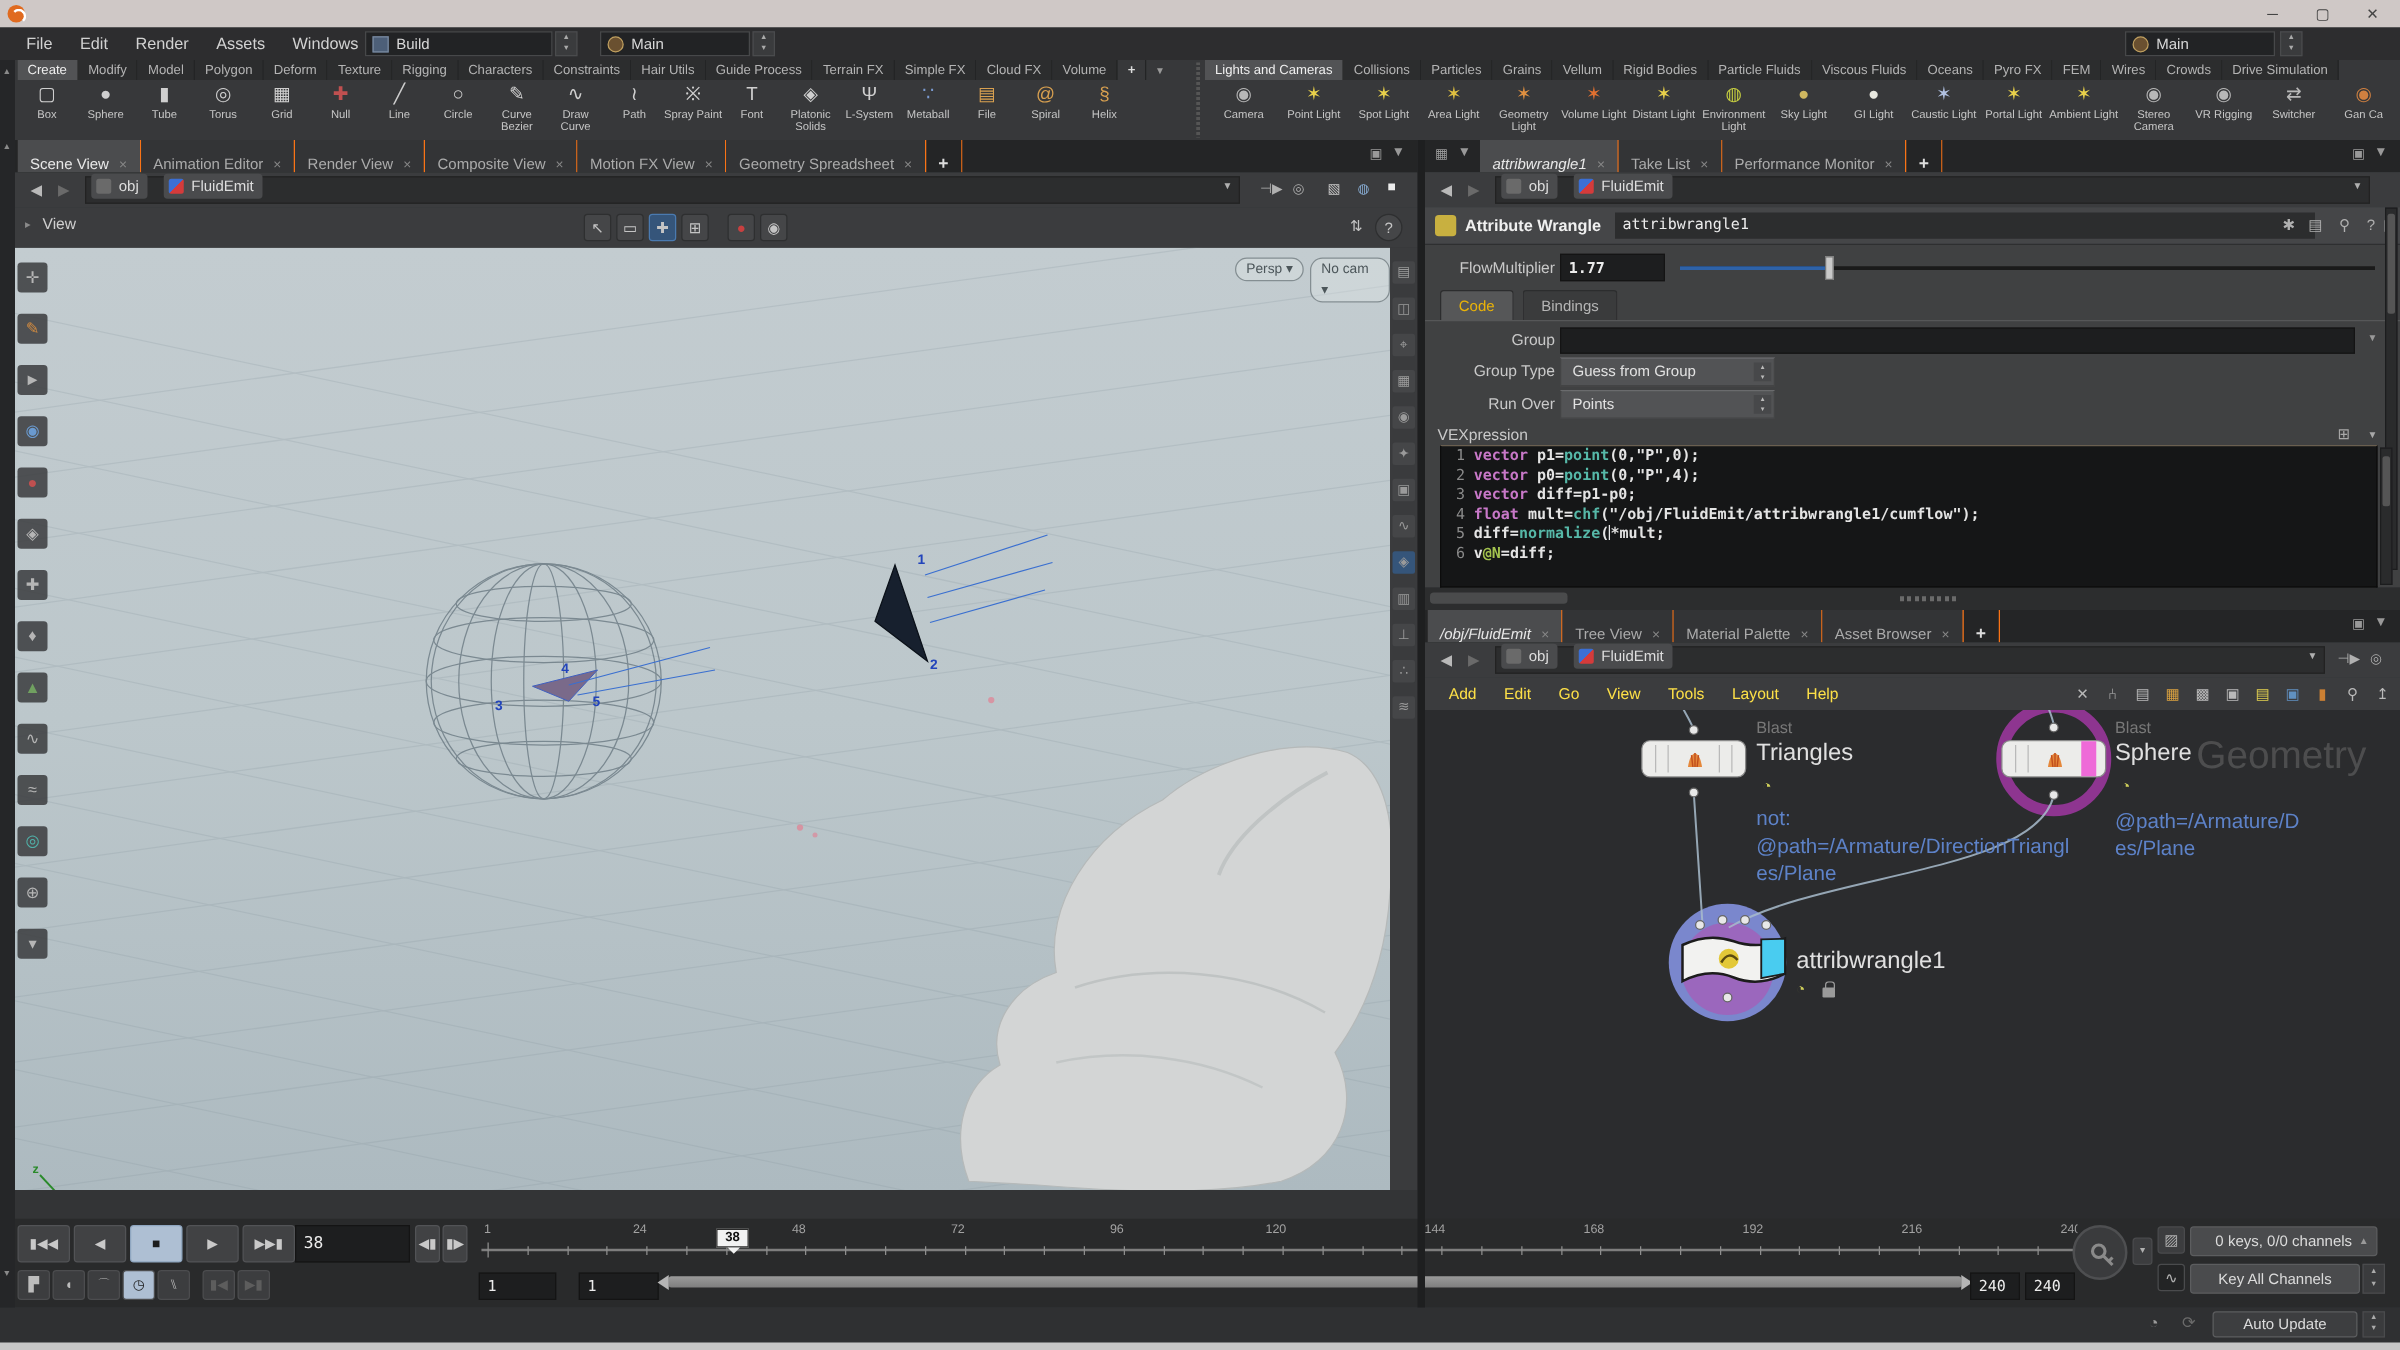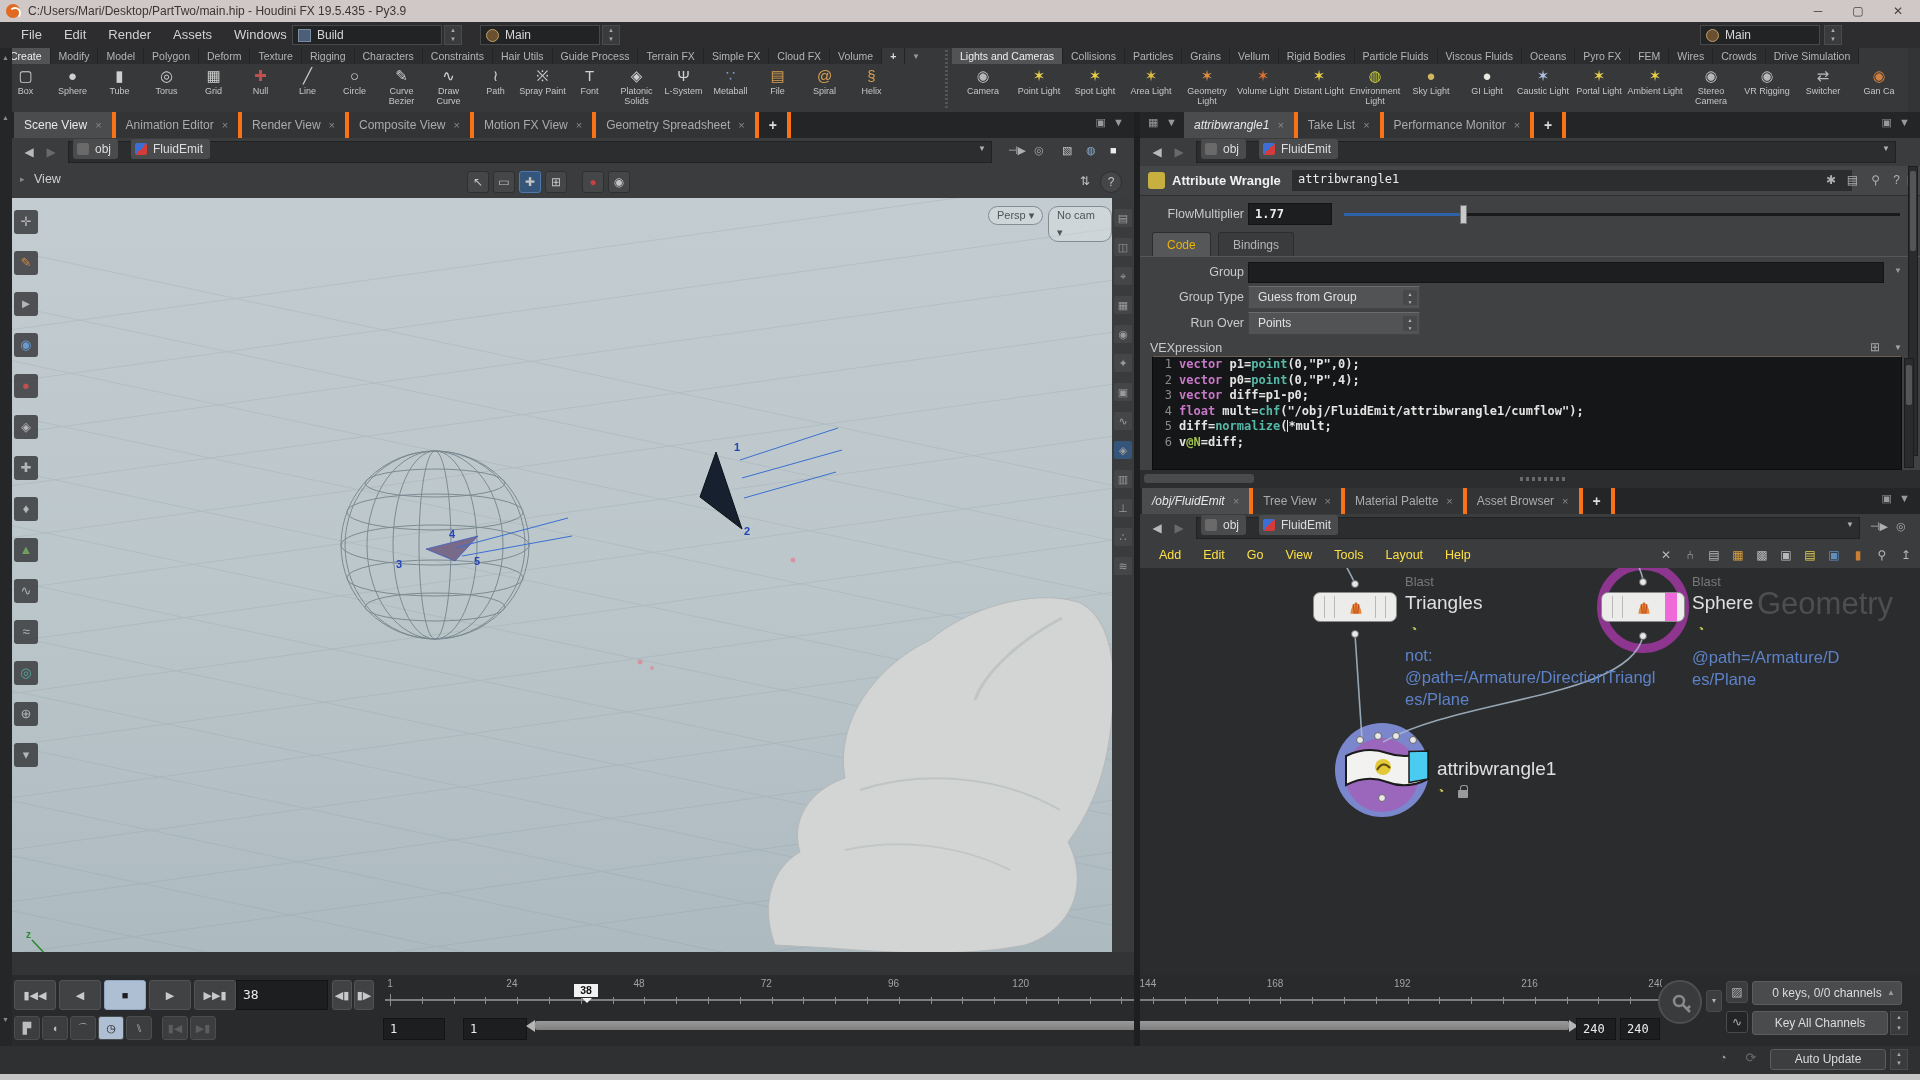--- a/index.html
+++ b/index.html
@@ -20,37 +20,37 @@
   #menubar{left:0;top:22px;width:1920px;height:26px;background:#2d2d2f;color:#d2d2d2;font-size:13px;}
   #menu-items{position:absolute;left:10px;top:0;height:26px;display:flex;}
   #menu-items .menu{padding:0 11px;line-height:26px;}
   .combo{position:absolute;height:20px;top:3px;background:#222325;border:1px solid #47484a;
     color:#d8d8d8;font-size:12px;line-height:18px;padding:0 8px 0 24px;}
   .combo .cicon{position:absolute;left:5px;top:3px;width:13px;height:13px;background:#4d5f78;border:1px solid #7a8aa0;}
   .combo.round .cicon{border-radius:50%;background:#6a5030;border-color:#c0a060;}
   .spinner{position:absolute;top:3px;width:18px;height:20px;background:#3a3b3d;border:1px solid #4a4b4d;
     color:#aaa;font-size:6px;text-align:center;line-height:9px;}
   
-  #shelf{left:0;top:48px;width:1908px;height:64px;background:#37383a;}
+  #shelf{left:12px;top:48px;width:1908px;height:64px;background:#37383a;}
   .shelf-tabs{position:absolute;top:0;height:16px;display:flex;overflow:hidden;}
   .shelf-tabs .stab{flex:none;background:#2c2d2e;color:#b4b4b4;font-size:10.5px;line-height:16px;
     padding:0 8px;border-right:1px solid #232425;}
   .shelf-tabs .stab.active{background:#525355;color:#efefef;}
   .shelf-tabs .stab.plus{background:transparent;color:#ddd;font-weight:bold;}
   .shelf-tools{position:absolute;top:16px;height:48px;display:flex;overflow:hidden;}
   .tool{flex:none;width:47px;text-align:center;color:#c6c6c6;font-size:9px;line-height:10px;padding-top:2px;}
   .tool .ticon{display:block;height:20px;font-size:15px;line-height:20px;color:#cfcfcf;}
   .shelf-div{position:absolute;top:2px;width:8px;height:60px;
     background:repeating-linear-gradient(#555 0 2px,transparent 2px 4px);width:3px;}
   .shelf-more{position:absolute;color:#999;font-size:8px;}
   
   .tabrow{position:absolute;height:26px;background:#242526;width:100%;}
   .ptabs{position:absolute;display:flex;height:26px;overflow:hidden;}
-  .ptab{flex:none;display:flex;align-items:center;background:#333436;color:#ababab;font-size:12px;
-    padding:0 10px;border-right:4px solid #f97316;height:26px;}
+  .ptab{flex:none;display:flex;align-items:flex-end;background:#333436;color:#ababab;font-size:12px;
+    padding:0 10px;border-right:1px solid #f97316;height:26px;}
   .ptab.active{background:#4b4c4e;color:#e8e8e8;}
   .ptab.italic{font-style:italic;}
   .ptab .tab-close{margin-left:8px;color:#888;font-size:11px;}
   .ptab.plus{background:transparent;color:#ddd;font-weight:bold;font-size:14px;}
   .pane-ctl{position:absolute;top:4px;color:#999;font-size:11px;}
   
   .pathbar{position:absolute;height:28px;background:#3b3c3e;}
   .navarrow{position:absolute;top:5px;width:18px;height:18px;color:#b9b9b9;font-size:12px;text-align:center;line-height:18px;}
   .pathfield{position:absolute;top:3px;height:22px;background:#2c2d2e;border:1px solid #222;}
   .chip{position:absolute;top:0;height:20px;background:#4a4b4d;border-radius:3px;color:#ddd;
@@ -164,21 +164,20 @@
   #edge-strip span{position:absolute;left:2px;color:#8a8a8a;font-size:7px;}
   #vsplit{left:1134px;top:112px;width:6px;height:934px;background:#1e1f20;}
 </style>
 </head>
 <body>
 
 <div id="app">
 
   <div class="abs" id="titlebar">
     <span class="logo"></span>
-    <span class="title">C:/Users/Mari/Desktop/PartTwo/main.hip - Houdini FX 19.5.435 - Py3.9</span>
     <span class="winbtn" style="right:82px;">─</span>
     <span class="winbtn" style="right:42px;">▢</span>
     <span class="winbtn" style="right:2px;">✕</span>
   </div>
 
   <div class="abs" id="menubar">
     <div id="menu-items">
 
     <span class="menu">File</span>
         <span class="menu">Edit</span>

